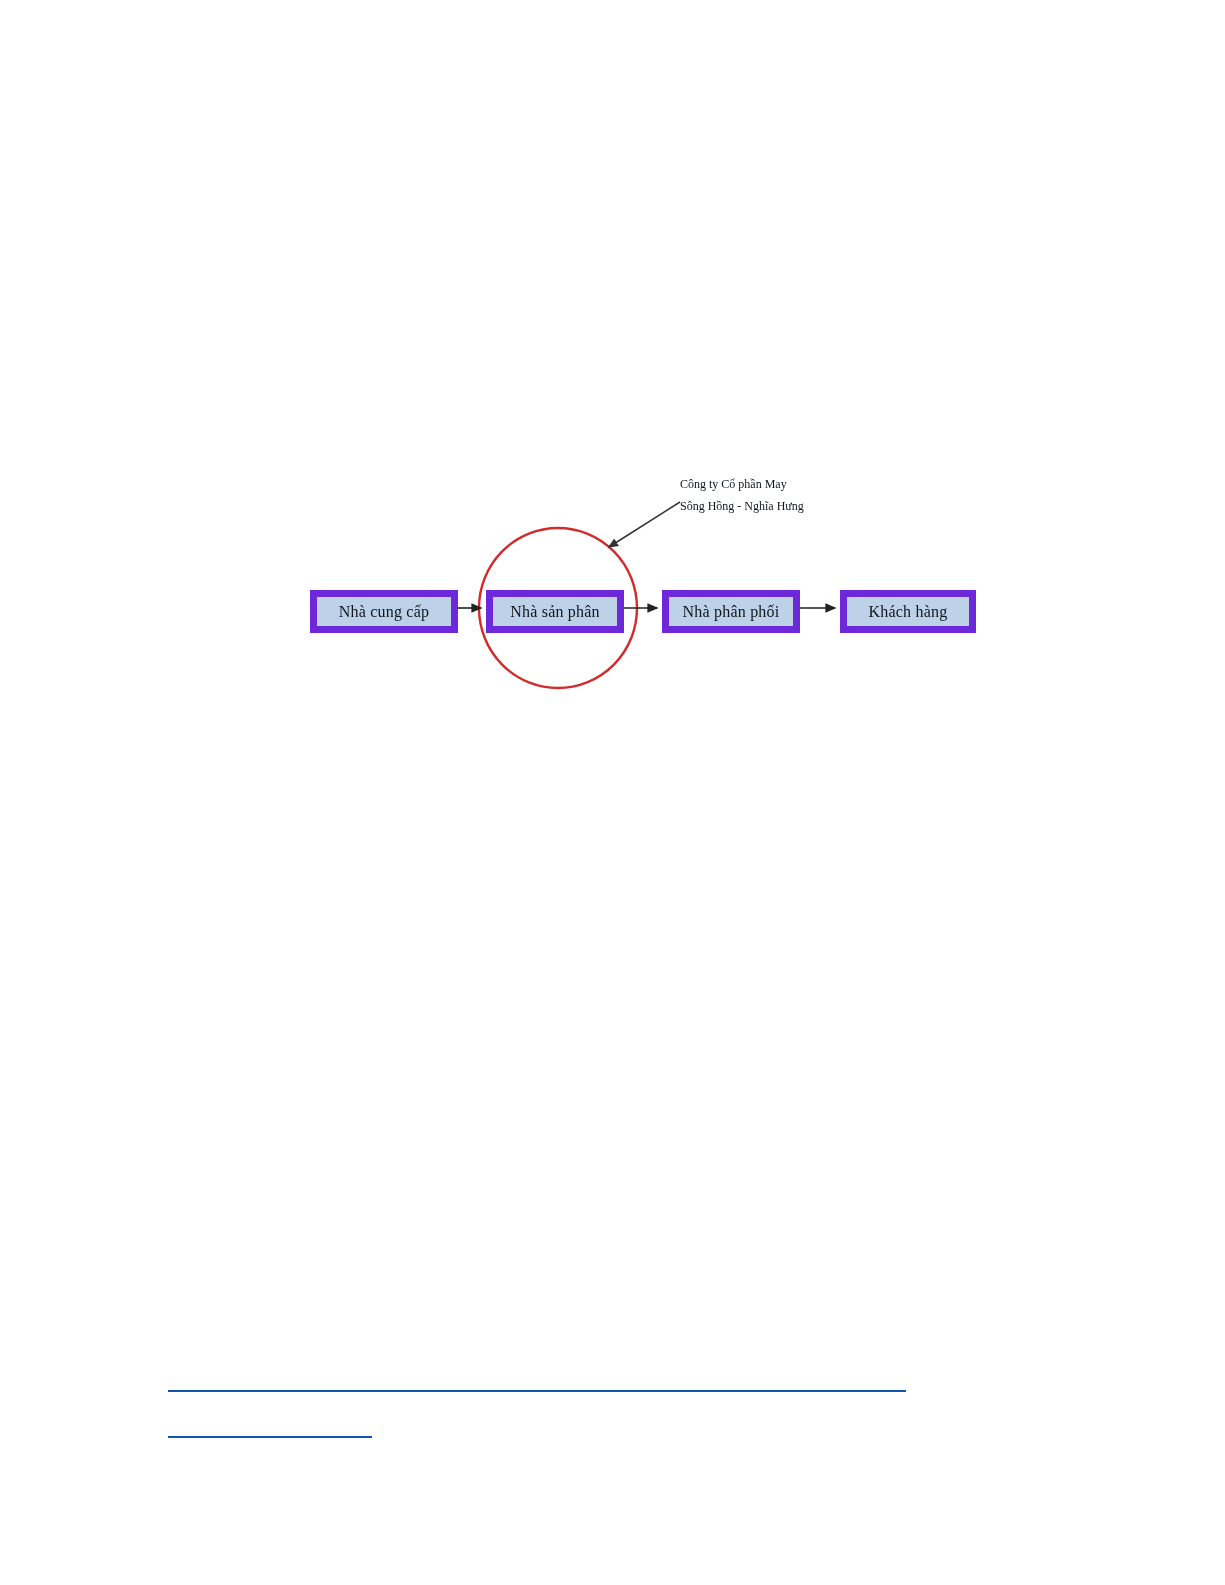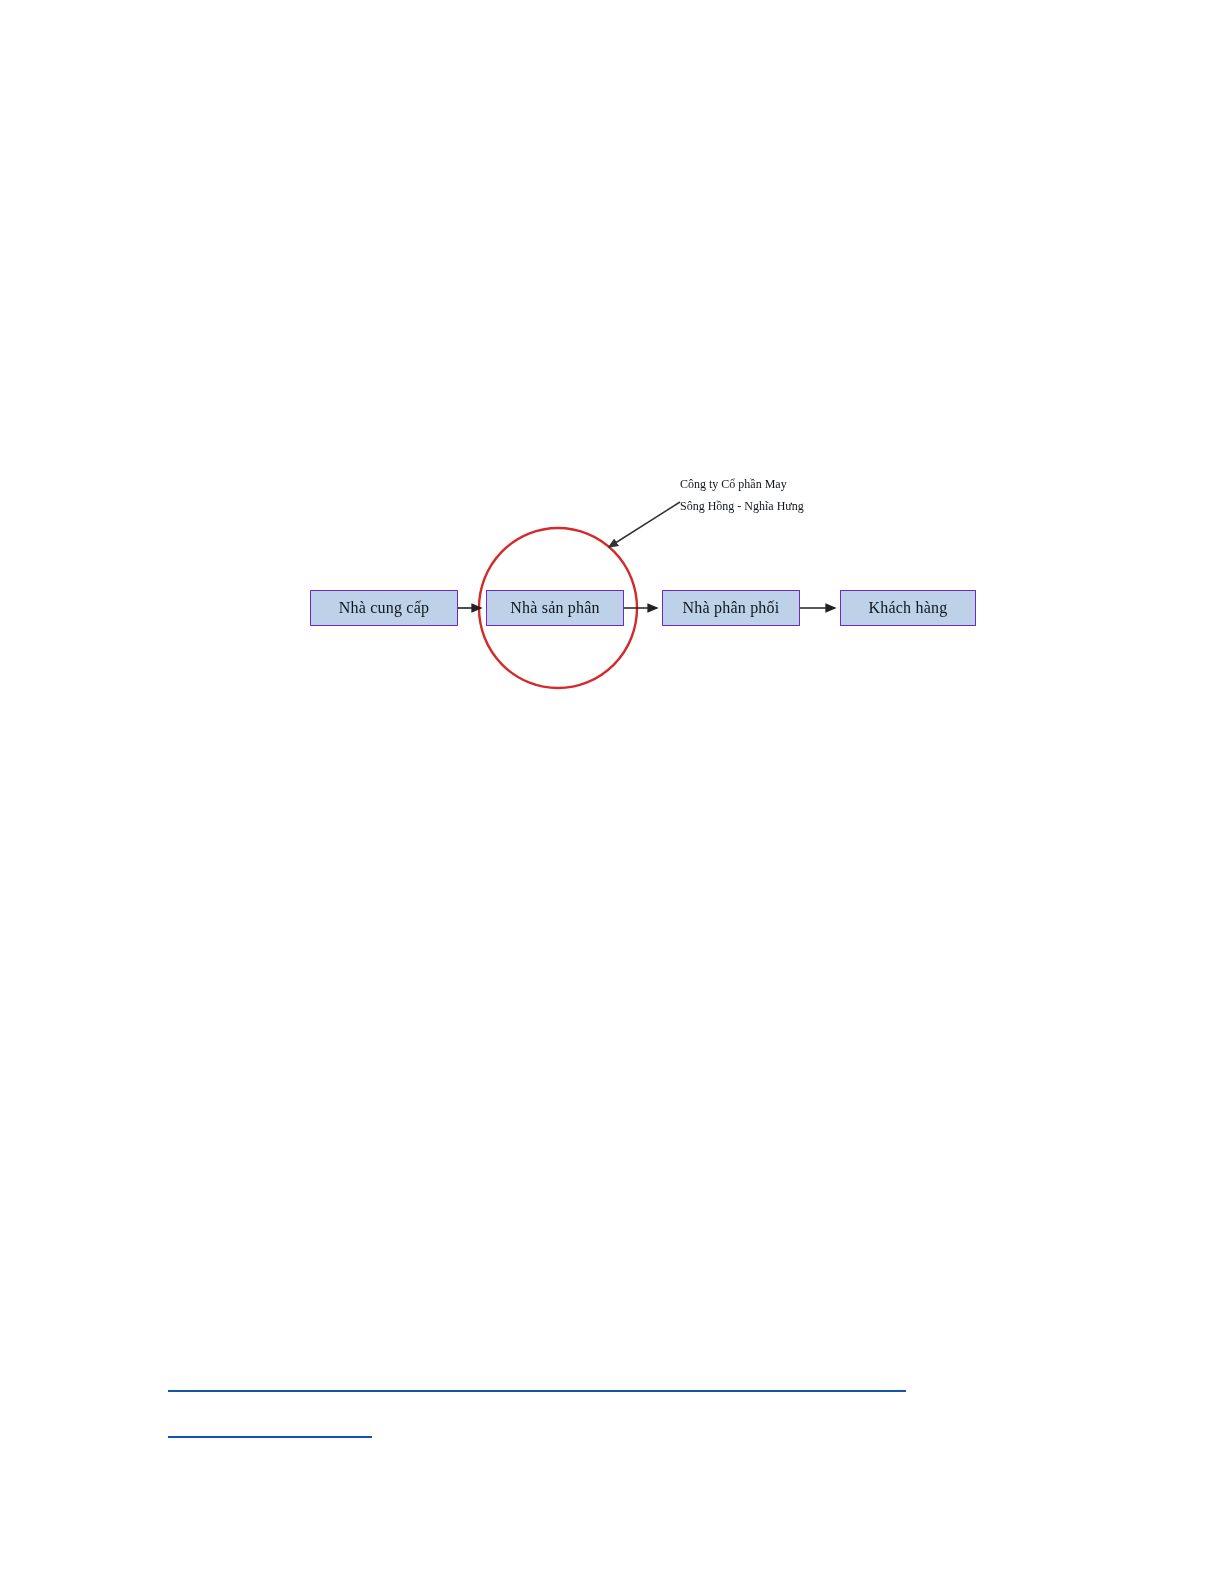--- a/index.html
+++ b/index.html
@@ -39,23 +39,23 @@
     left: 0;
     top: 0;
     width: 690px;
     height: 245px;
     overflow: visible;
   }
 
   
   .proc-box {
     position: absolute;
-    height: 36px;
+    height: 43px;
     background: #bdd1e8;
-    border: 1px solid #6d28d9;
+    border: 7px solid #6d28d9;
     box-sizing: border-box;
     display: flex;
     align-items: center;
     justify-content: center;
   }
   .proc-box .proc-label {
     font-family: "Liberation Serif", "DejaVu Serif", serif;
     font-size: 16px;
     color: #11161c;
     line-height: 1;

